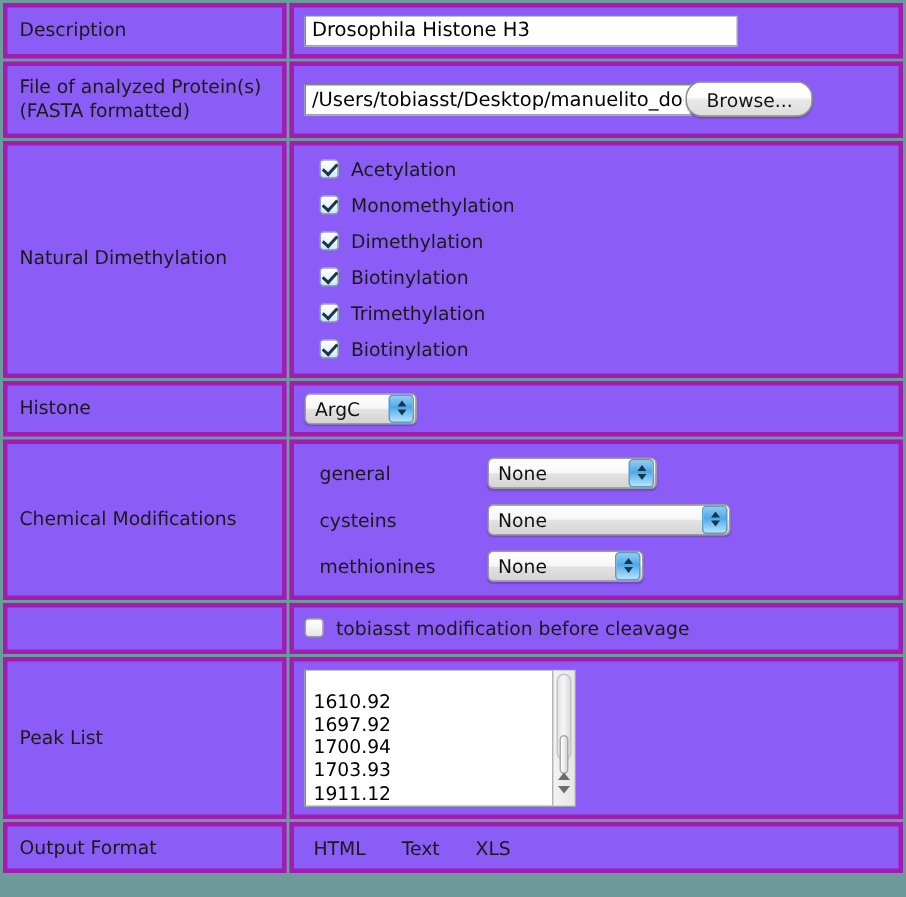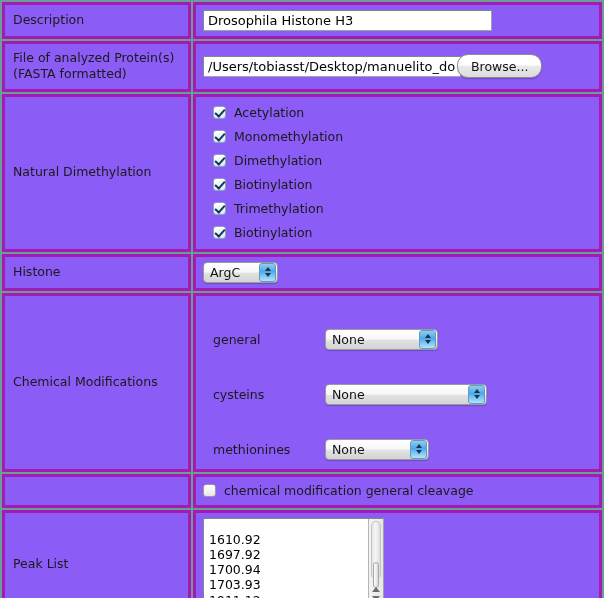--- a/index.html
+++ b/index.html
@@ -219,21 +219,21 @@
     align-items: center; justify-content: center; gap: 4px;
   }
   .sb-up, .sb-dn {
     width: 0; height: 0;
     border-left: 4.5px solid transparent;
     border-right: 4.5px solid transparent;
   }
   .sb-up { border-bottom: 5.5px solid #6b6b6b; }
   .sb-dn { border-top: 5.5px solid #6b6b6b; }
   .inline-mid > * { vertical-align: middle; }
-  .chem-line { padding: 5px 0 5px 10px; margin-top: 24px; }
+  .chem-line { padding: 5px 0 5px 10px; }
   .chem-line .chem-name {
     display: inline-block;
     width: 112px;
     font-size: 12.5px;
     vertical-align: middle;
   }
 </style>
 </head>
 <body>
 
@@ -328,21 +328,21 @@
                 <span class="tri-dn"></span>
               </span>
         </span>
       </div>
     </td>
   </tr>
 
   <tr>
     <td class="label">&nbsp;</td>
     <td class="field">
-      <span class="cb off"></span><span class="mod-label" style="margin-left:8px;">chemical modification general cleavage</span>
+      <span class="cb off"></span><span class="mod-label" style="margin-left:8px;">tobiasst modification before cleavage</span>
     </td>
   </tr>
 
 
   <tr>
     <td class="label">Peak List</td>
     <td class="field" style="padding:5px 0 5px 7px;">
       <div class="ta-wrap">
         <div class="ta-text">1610.92
 1697.92

